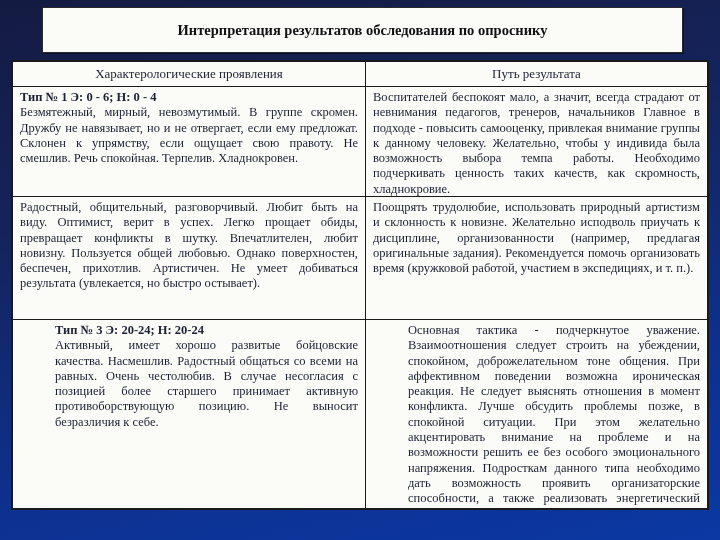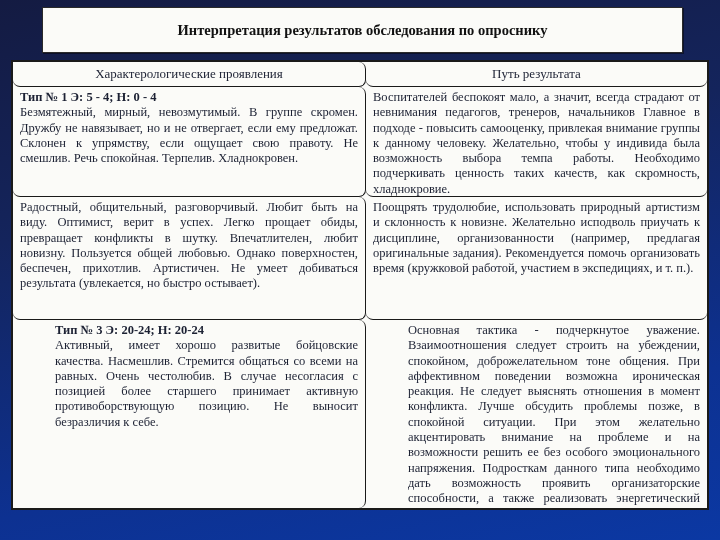--- a/index.html
+++ b/index.html
@@ -42,21 +42,20 @@
     grid-template-rows: 25px 110px 123px 188px;
   }
   .cell {
     border-right: 1px solid #1a1a1a;
     border-bottom: 1px solid #1a1a1a;
     padding: 3px 7px 2px 7px;
     font-size: 12.5px;
     line-height: 15.3px;
     color: #1c2133;
     overflow: hidden;
-    border-radius: 7px;
   }
   .cell.last-col { border-right: none; }
   .cell.last-row { border-bottom: none; padding-left: 42px; }
   .header-cell {
     display: flex;
     align-items: center;
     justify-content: center;
     text-align: center;
     font-size: 13px;
     padding: 2px;
@@ -72,37 +71,37 @@
   <div class="title-box">
     <div class="t-line">Интерпретация результатов обследования по опроснику</div>
   </div>
 
   <div class="table-wrap">
 
     <div class="cell header-cell">Характерологические проявления</div>
     <div class="cell header-cell last-col">Путь результата</div>
 
     <div class="cell">
-      <div class="type-label">Тип № 1 Э: 5 - 4; Н: 0 - 4</div>
+      <div class="type-label">Тип № 1 Э: 0 - 6; Н: 0 - 4</div>
       <div class="body-text">Безмятежный, мирный, невозмутимый. В группе скромен. Дружбу не навязывает, но и не отвергает, если ему предложат. Склонен к упрямству, если ощущает свою правоту. Не смешлив. Речь спокойная. Терпелив. Хладнокровен.</div>
     </div>
     <div class="cell last-col">
       <div class="body-text">Воспитателей беспокоят мало, а значит, всегда страдают от невнимания педагогов, тренеров, начальников Главное в подходе - повысить самооценку, привлекая внимание группы к данному человеку. Желательно, чтобы у индивида была возможность выбора темпа работы. Необходимо подчеркивать ценность таких качеств, как скромность, хладнокровие.</div>
     </div>
 
     <div class="cell">
       <div class="body-text">Радостный, общительный, разговорчивый. Любит быть на виду. Оптимист, верит в успех. Легко прощает обиды, превращает конфликты в шутку. Впечатлителен, любит новизну. Пользуется общей любовью. Однако поверхностен, беспечен, прихотлив. Артистичен. Не умеет добиваться результата (увлекается, но быстро остывает).</div>
     </div>
     <div class="cell last-col">
       <div class="body-text">Поощрять трудолюбие, использовать природный артистизм и склонность к новизне. Желательно исподволь приучать к дисциплине, организованности (например, предлагая оригинальные задания). Рекомендуется помочь организовать время (кружковой работой, участием в экспедициях, и т. п.).</div>
     </div>
 
     <div class="cell last-row">
       <div class="type-label">Тип № 3 Э: 20-24; Н: 20-24</div>
-      <div class="body-text">Активный, имеет хорошо развитые бойцовские качества. Насмешлив. Стремится общаться со всеми на равных. Очень честолюбив. В случае несогласия с позицией более старшего принимает активную противоборствующую позицию. Не выносит безразличия к себе.</div>
+      <div class="body-text">Активный, имеет хорошо развитые бойцовские качества. Насмешлив. Радостный общаться со всеми на равных. Очень честолюбив. В случае несогласия с позицией более старшего принимает активную противоборствующую позицию. Не выносит безразличия к себе.</div>
     </div>
     <div class="cell last-col last-row">
       <div class="body-text">Основная тактика - подчеркнутое уважение. Взаимоотношения следует строить на убеждении, спокойном, доброжелательном тоне общения. При аффективном поведении возможна ироническая реакция. Не следует выяснять отношения в момент конфликта. Лучше обсудить проблемы позже, в спокойной ситуации. При этом желательно акцентировать внимание на проблеме и на возможности решить ее без особого эмоционального напряжения. Подросткам данного типа необходимо дать возможность проявить организаторские способности, а также реализовать энергетический потенциал (спортивные достижения и т. п.).</div>
     </div>
 
   </div>
 
 </div>
 
 </body></html>

